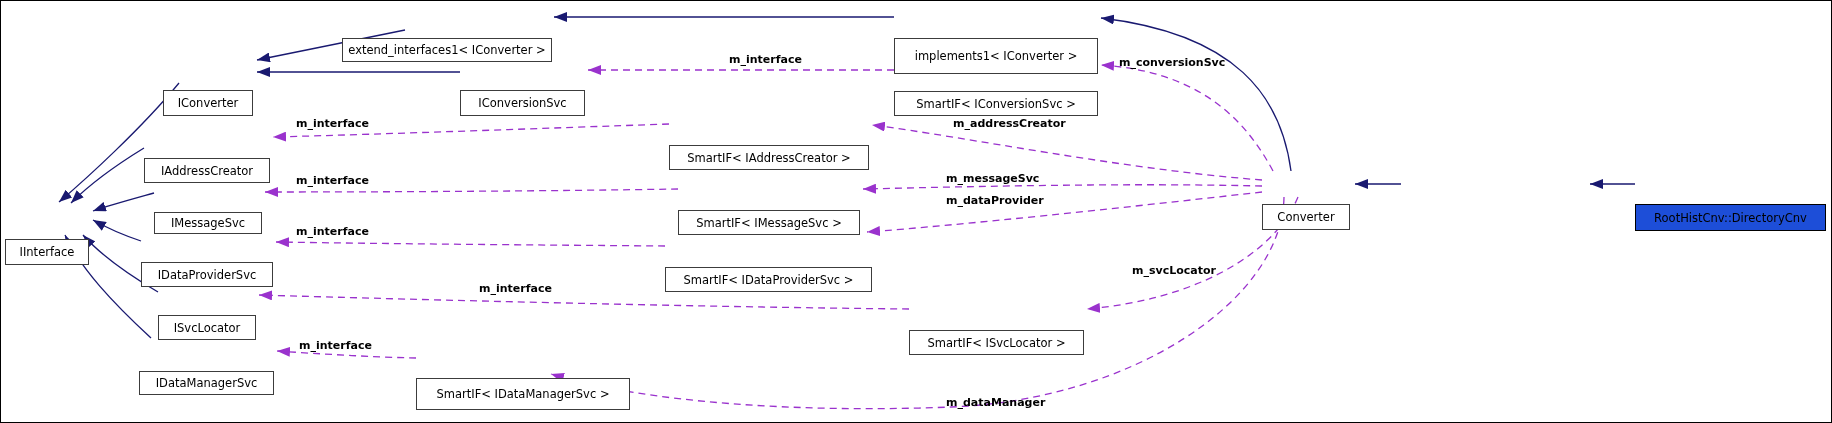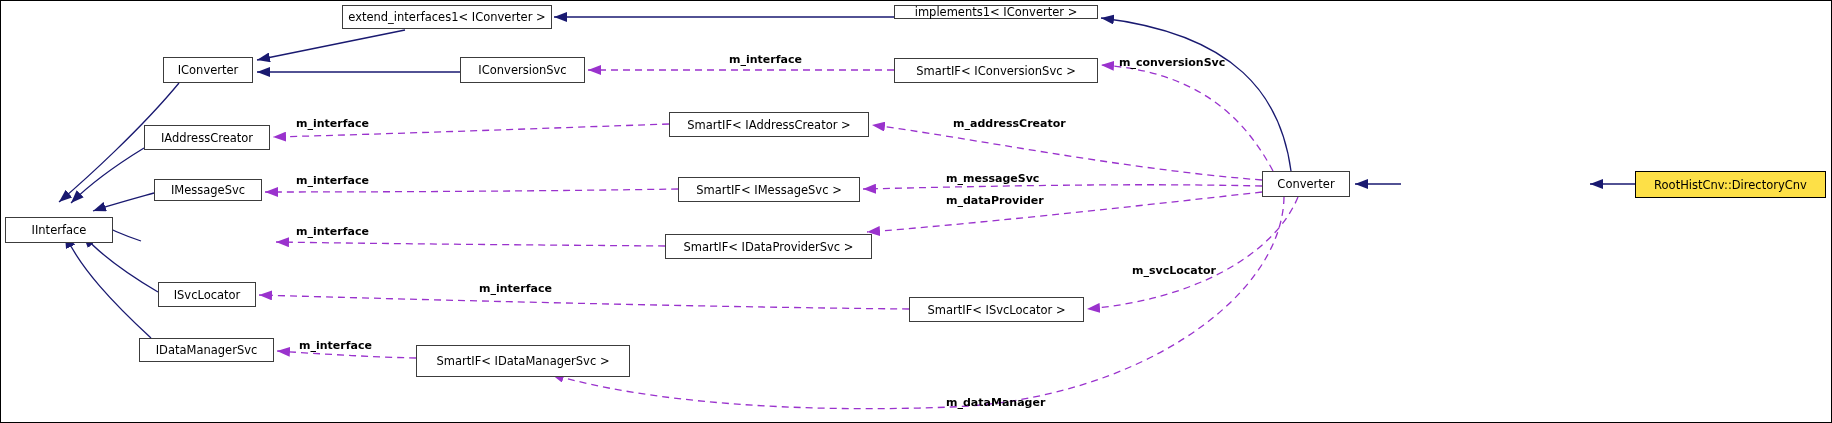--- a/index.html
+++ b/index.html
@@ -15,23 +15,24 @@
   #edges{position:absolute;left:0;top:0;width:1832px;height:423px;}
   .node{
     position:absolute;
     box-sizing:border-box;
     background:#ffffff;
     border:1.3px solid #3c3c3c;
     display:flex;align-items:center;justify-content:center;
     font-size:11.5px;color:#000;
     white-space:nowrap;
     z-index:2;
+    margin-top:33px;
   }
   .node--target{
-    background:#fde047;
+    background:#1d4ed8;
     border:1.6px solid #000;
   }
   .elabel{
     position:absolute;
     font-size:11px;color:#000;
     white-space:nowrap;
     z-index:3;
     font-weight:bold;
   }
 </style>
@@ -74,35 +75,36 @@
       <path d="M415,357 C370,356 320,353 276,350" marker-end="url(#arrP)"></path>
       <path d="M1272,170 C1240,110 1190,70 1100,64" marker-end="url(#arrP)"></path>
       <path d="M1261,179 C1120,168 965,136 871,124" marker-end="url(#arrP)"></path>
       <path d="M1261,185 C1130,182 990,185 862,188" marker-end="url(#arrP)"></path>
       <path d="M1261,191 C1120,207 960,224 866,231" marker-end="url(#arrP)"></path>
       <path d="M1297,196 C1272,256 1190,299 1086,308" marker-end="url(#arrP)"></path>
       <path d="M1283,196 C1281,300 1130,399 950,406 C800,412 645,402 550,373" marker-end="url(#arrP)"></path>
     </g>
   </svg>
 
-  <div class="node" style="left:4px;top:216px;width:108px;height:26px">IInterface</div>
+  <div class="node" style="left:4px;top:205px;width:84px;height:26px">IInterface</div>
   <div class="node" style="left:162px;top:56px;width:90px;height:26px">IConverter</div>
   <div class="node" style="left:143px;top:124px;width:126px;height:25px">IAddressCreator</div>
   <div class="node" style="left:153px;top:178px;width:108px;height:22px">IMessageSvc</div>
+  <div class="node" style="left:140px;top:228px;width:132px;height:25px">IDataProviderSvc</div>
   <div class="node" style="left:157px;top:281px;width:98px;height:25px">ISvcLocator</div>
   <div class="node" style="left:138px;top:337px;width:135px;height:24px">IDataManagerSvc</div>
   <div class="node" style="left:341px;top:4px;width:210px;height:24px">extend_interfaces1&lt; IConverter &gt;</div>
   <div class="node" style="left:459px;top:56px;width:125px;height:26px">IConversionSvc</div>
   <div class="node" style="left:668px;top:111px;width:200px;height:25px">SmartIF&lt; IAddressCreator &gt;</div>
   <div class="node" style="left:893px;top:57px;width:204px;height:25px">SmartIF&lt; IConversionSvc &gt;</div>
   <div class="node" style="left:677px;top:176px;width:182px;height:25px">SmartIF&lt; IMessageSvc &gt;</div>
   <div class="node" style="left:664px;top:233px;width:207px;height:25px">SmartIF&lt; IDataProviderSvc &gt;</div>
   <div class="node" style="left:908px;top:296px;width:175px;height:25px">SmartIF&lt; ISvcLocator &gt;</div>
   <div class="node" style="left:415px;top:344px;width:214px;height:32px">SmartIF&lt; IDataManagerSvc &gt;</div>
-  <div class="node" style="left:893px;top:4px;width:204px;height:14px">implements1&lt; IConverter &gt;</div>
+  <div class="node" style="left:893px;top:4px;width:204px;height:36px">implements1&lt; IConverter &gt;</div>
   <div class="node" style="left:1261px;top:170px;width:88px;height:26px">Converter</div>
   <div class="node node--target" style="left:1634px;top:170px;width:191px;height:27px">RootHistCnv::DirectoryCnv</div>
 
   <div class="elabel" style="left:728px;top:52px">m_interface</div>
   <div class="elabel" style="left:295px;top:116px">m_interface</div>
   <div class="elabel" style="left:295px;top:173px">m_interface</div>
   <div class="elabel" style="left:295px;top:224px">m_interface</div>
   <div class="elabel" style="left:478px;top:281px">m_interface</div>
   <div class="elabel" style="left:298px;top:338px">m_interface</div>
   <div class="elabel" style="left:1118px;top:55px">m_conversionSvc</div>

